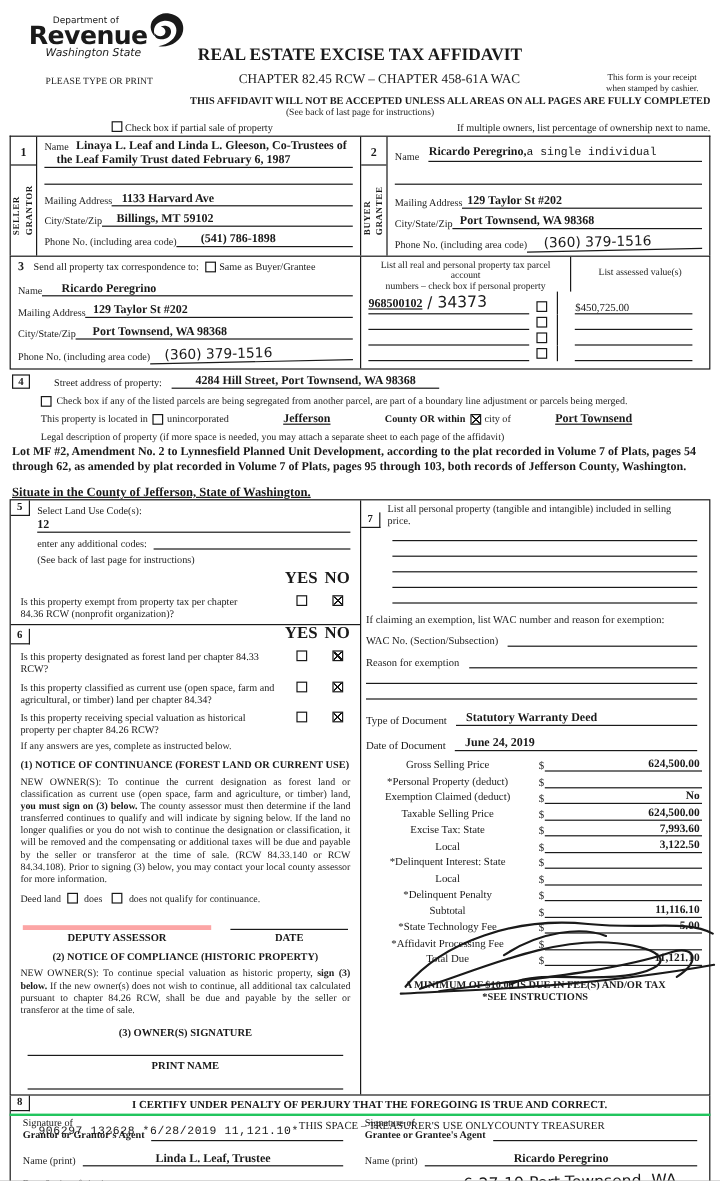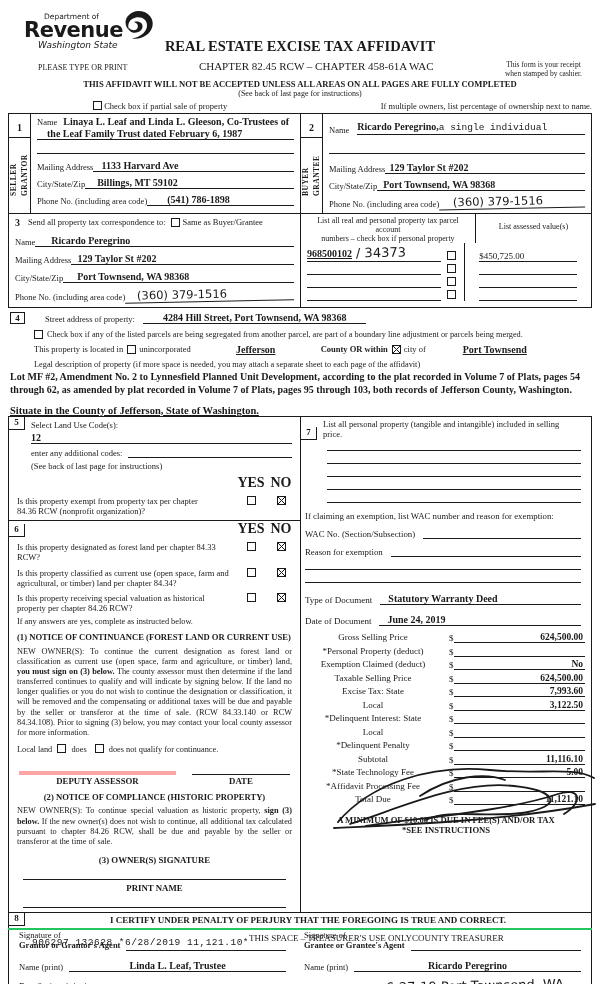--- a/index.html
+++ b/index.html
@@ -103,21 +103,21 @@
     <div class="title b" style="padding-top:30px;">REAL ESTATE EXCISE TAX AFFIDAVIT</div>
   </div>
   <div class="sub3">
     <div class="sm" style="padding-top:3px;">PLEASE TYPE OR PRINT</div>
     <div style="font-size:11px;">CHAPTER 82.45 RCW – CHAPTER 458-61A WAC</div>
     <div class="receipt">
       <div>This form is your receipt</div>
       <div>when stamped by cashier.</div>
     </div>
   </div>
-  <div class="c b" style="font-size:8.6px;">THIS AFFIDAVIT WILL NOT BE ACCEPTED UNLESS ALL AREAS ON ALL PAGES ARE FULLY COMPLETED</div>
+  <div class="c b" style="font-size:8.6px;text-align:right;">THIS AFFIDAVIT WILL NOT BE ACCEPTED UNLESS ALL AREAS ON ALL PAGES ARE FULLY COMPLETED</div>
   <div class="c sm">(See back of last page for instructions)</div>
 
   <div class="row" style="justify-content:space-between; margin:3px 0 0; font-size:8.5px;">
     <div style="margin-left:85px;">
       <span class="cb"></span>
       <span>Check box if partial sale of property</span>
     </div>
     <div>If multiple owners, list percentage of ownership next to name.</div>
   </div>
 
@@ -329,21 +329,21 @@
         </div>
         <div class="q">
           <span class="qt"><span>Is this property receiving special valuation as historical</span><br><span>property per chapter 84.26 RCW?</span></span>
           <span class="yn"><span class="cb"></span></span>
           <span class="yn"><span class="cb x"></span></span>
         </div>
         <div class="notice">If any answers are yes, complete as instructed below.</div>
         <div class="notice b" style="margin-top:5px; font-size:8.6px;">(1) NOTICE OF CONTINUANCE (FOREST LAND OR CURRENT USE)</div>
         <div class="notice just"><span>NEW OWNER(S):  To continue the current designation as forest land or classification as current use (open space, farm and agriculture, or timber) land, </span><span class="b">you must sign on (3) below.</span><span>  The county assessor must then determine if the land transferred continues to qualify and will indicate by signing below.  If the land no longer qualifies or you do not wish to continue the designation or classification, it will be removed and the compensating or additional taxes will be due and payable by the seller or transferor at the time of sale.  (RCW 84.33.140 or RCW 84.34.108). Prior to signing (3) below, you may contact your local county assessor for more information.</span></div>
         <div class="notice" style="margin-top:6px;">
-          <span>Local land</span>
+          <span>Deed land</span>
           <span class="cb" style="margin:0 3px;"></span>
           <span>does</span>
           <span class="cb" style="margin:0 3px 0 6px;"></span>
           <span>does not qualify for continuance.</span>
         </div>
         <div class="row" style="padding:0 10px; margin-top:16px; gap:16px;">
           <span style="flex:1.6; border-top:4px solid #fca5a5; text-align:center; font-size:8.8px; font-weight:bold; padding-top:1px;">DEPUTY ASSESSOR</span>
           <span style="flex:1; border-top:1px solid #1a1a1a; text-align:center; font-size:8.8px; font-weight:bold; padding-top:1px;">DATE</span>
         </div>
         <div class="notice b c" style="margin-top:6px; font-size:8.6px;">(2) NOTICE OF COMPLIANCE (HISTORIC PROPERTY)</div>

